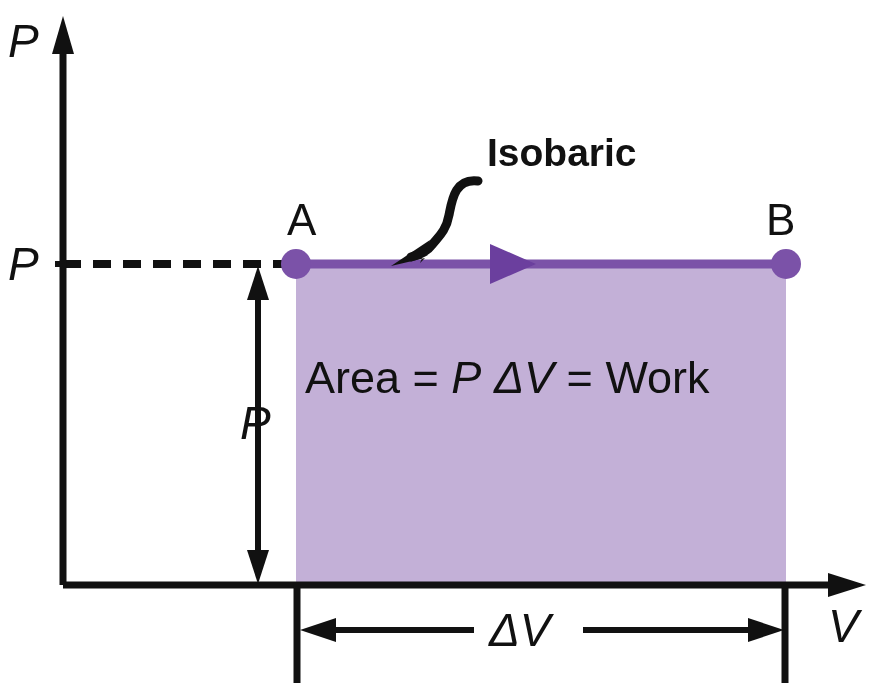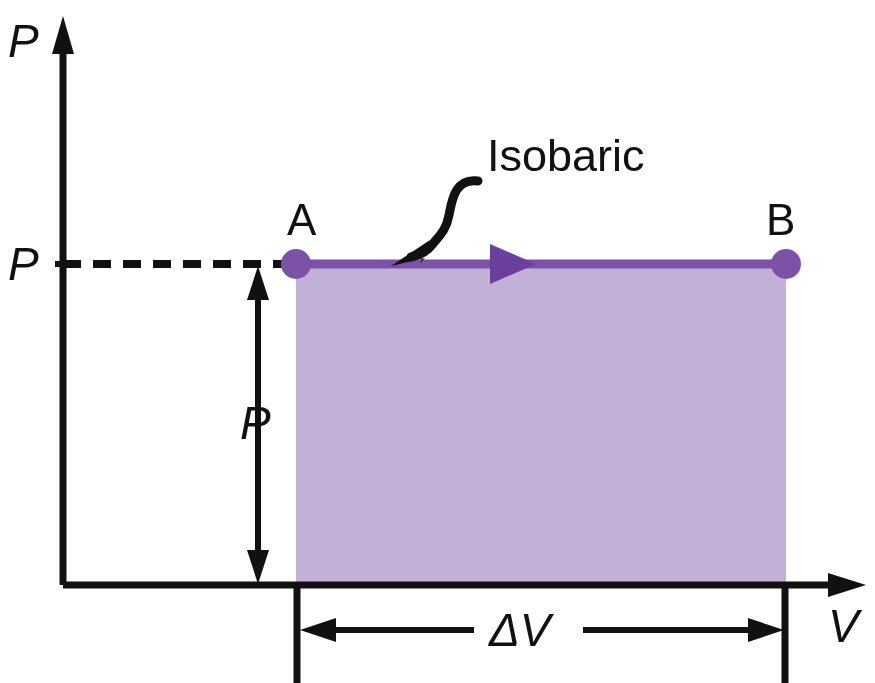--- a/index.html
+++ b/index.html
@@ -36,21 +36,22 @@
     font-style: italic;
   }
   .point-label {
     font-size: 44px;
   }
   .dim-label {
     font-size: 46px;
     font-style: italic;
   }
   .callout-label {
-    font-size: 45px;
+    font-size: 39px;
+    font-weight: bold;
   }
   .area-eq {
     font-size: 45px;
   }
   .area-eq .it {
     font-style: italic;
   }
 </style>
 </head>
 <body>
@@ -102,14 +103,17 @@
   <div class="lbl point-label" style="left:287px; top:198px;">A</div>
 
   <div class="lbl point-label" style="left:766px; top:198px;">B</div>
 
   <div class="lbl callout-label" style="left:487px; top:133px;">Isobaric</div>
 
   <div class="lbl dim-label" style="left:240px; top:400px;">P</div>
 
   <div class="lbl dim-label" style="left:489px; top:607px;">ΔV</div>
 
+  <div class="lbl area-eq" style="left:305px; top:355px;">
+    <span>Area  =  </span><span class="it">P</span><span> </span><span class="it">ΔV</span><span>  =  Work</span>
+  </div>
 
 </div>
 
 </body></html>

